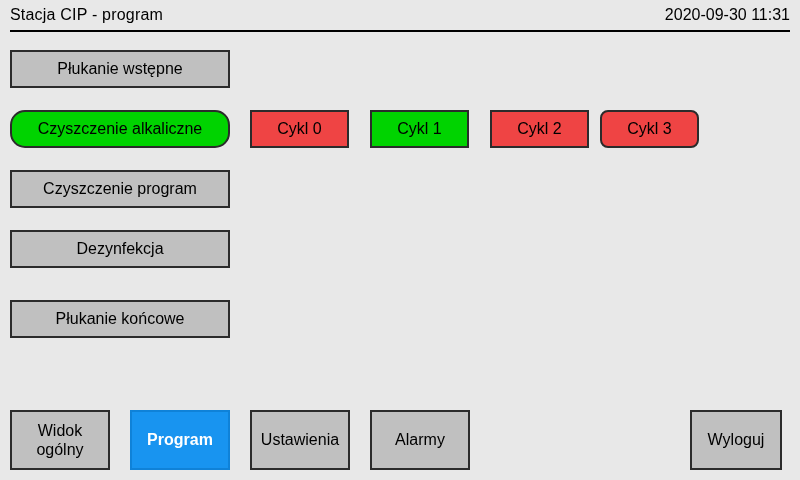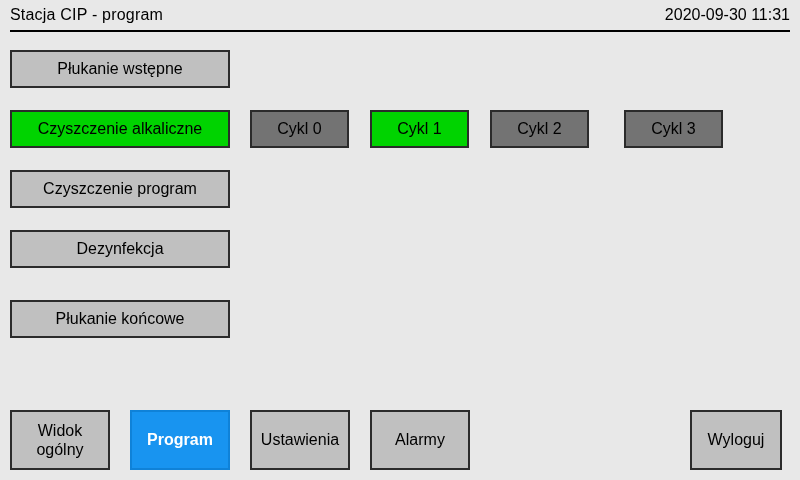--- a/index.html
+++ b/index.html
@@ -36,26 +36,26 @@
     line-height: 1.2;
     padding: 6px 4px;
     cursor: pointer;
   }
   .step { left: 10px; width: 220px; height: 38px; }
   .step-0 { top: 50px; }
   .step-1 { top: 110px; }
   .step-2 { top: 170px; }
   .step-3 { top: 230px; }
   .step-4 { top: 300px; }
-  .active-green { background: #00d300; }
-  .cykl { top: 110px; width: 99px; height: 38px; background: #737373; }
+  .active-green { background: #00d300; border-radius: 15px; }
+  .cykl { top: 110px; width: 99px; height: 38px; background: #ef4444; }
   .cykl-0 { left: 250px; }
   .cykl-1 { left: 370px; background: #00d300; }
   .cykl-2 { left: 490px; }
-  .cykl-3 { left: 624px; }
+  .cykl-3 { left: 600px; border-radius: 8px; }
   .nav { top: 410px; width: 100px; height: 60px; }
   .nav-0 { left: 10px; }
   .nav-1 { left: 130px; }
   .nav-2 { left: 250px; }
   .nav-3 { left: 370px; }
   .nav-active { background: #1894f0; color: #fff; border-color: #0f82d8; font-weight: bold; }
   .logout { left: 690px; top: 410px; width: 92px; height: 60px; }
   .nav-0 { padding: 8px 10px; }
 </style>
 </head>

